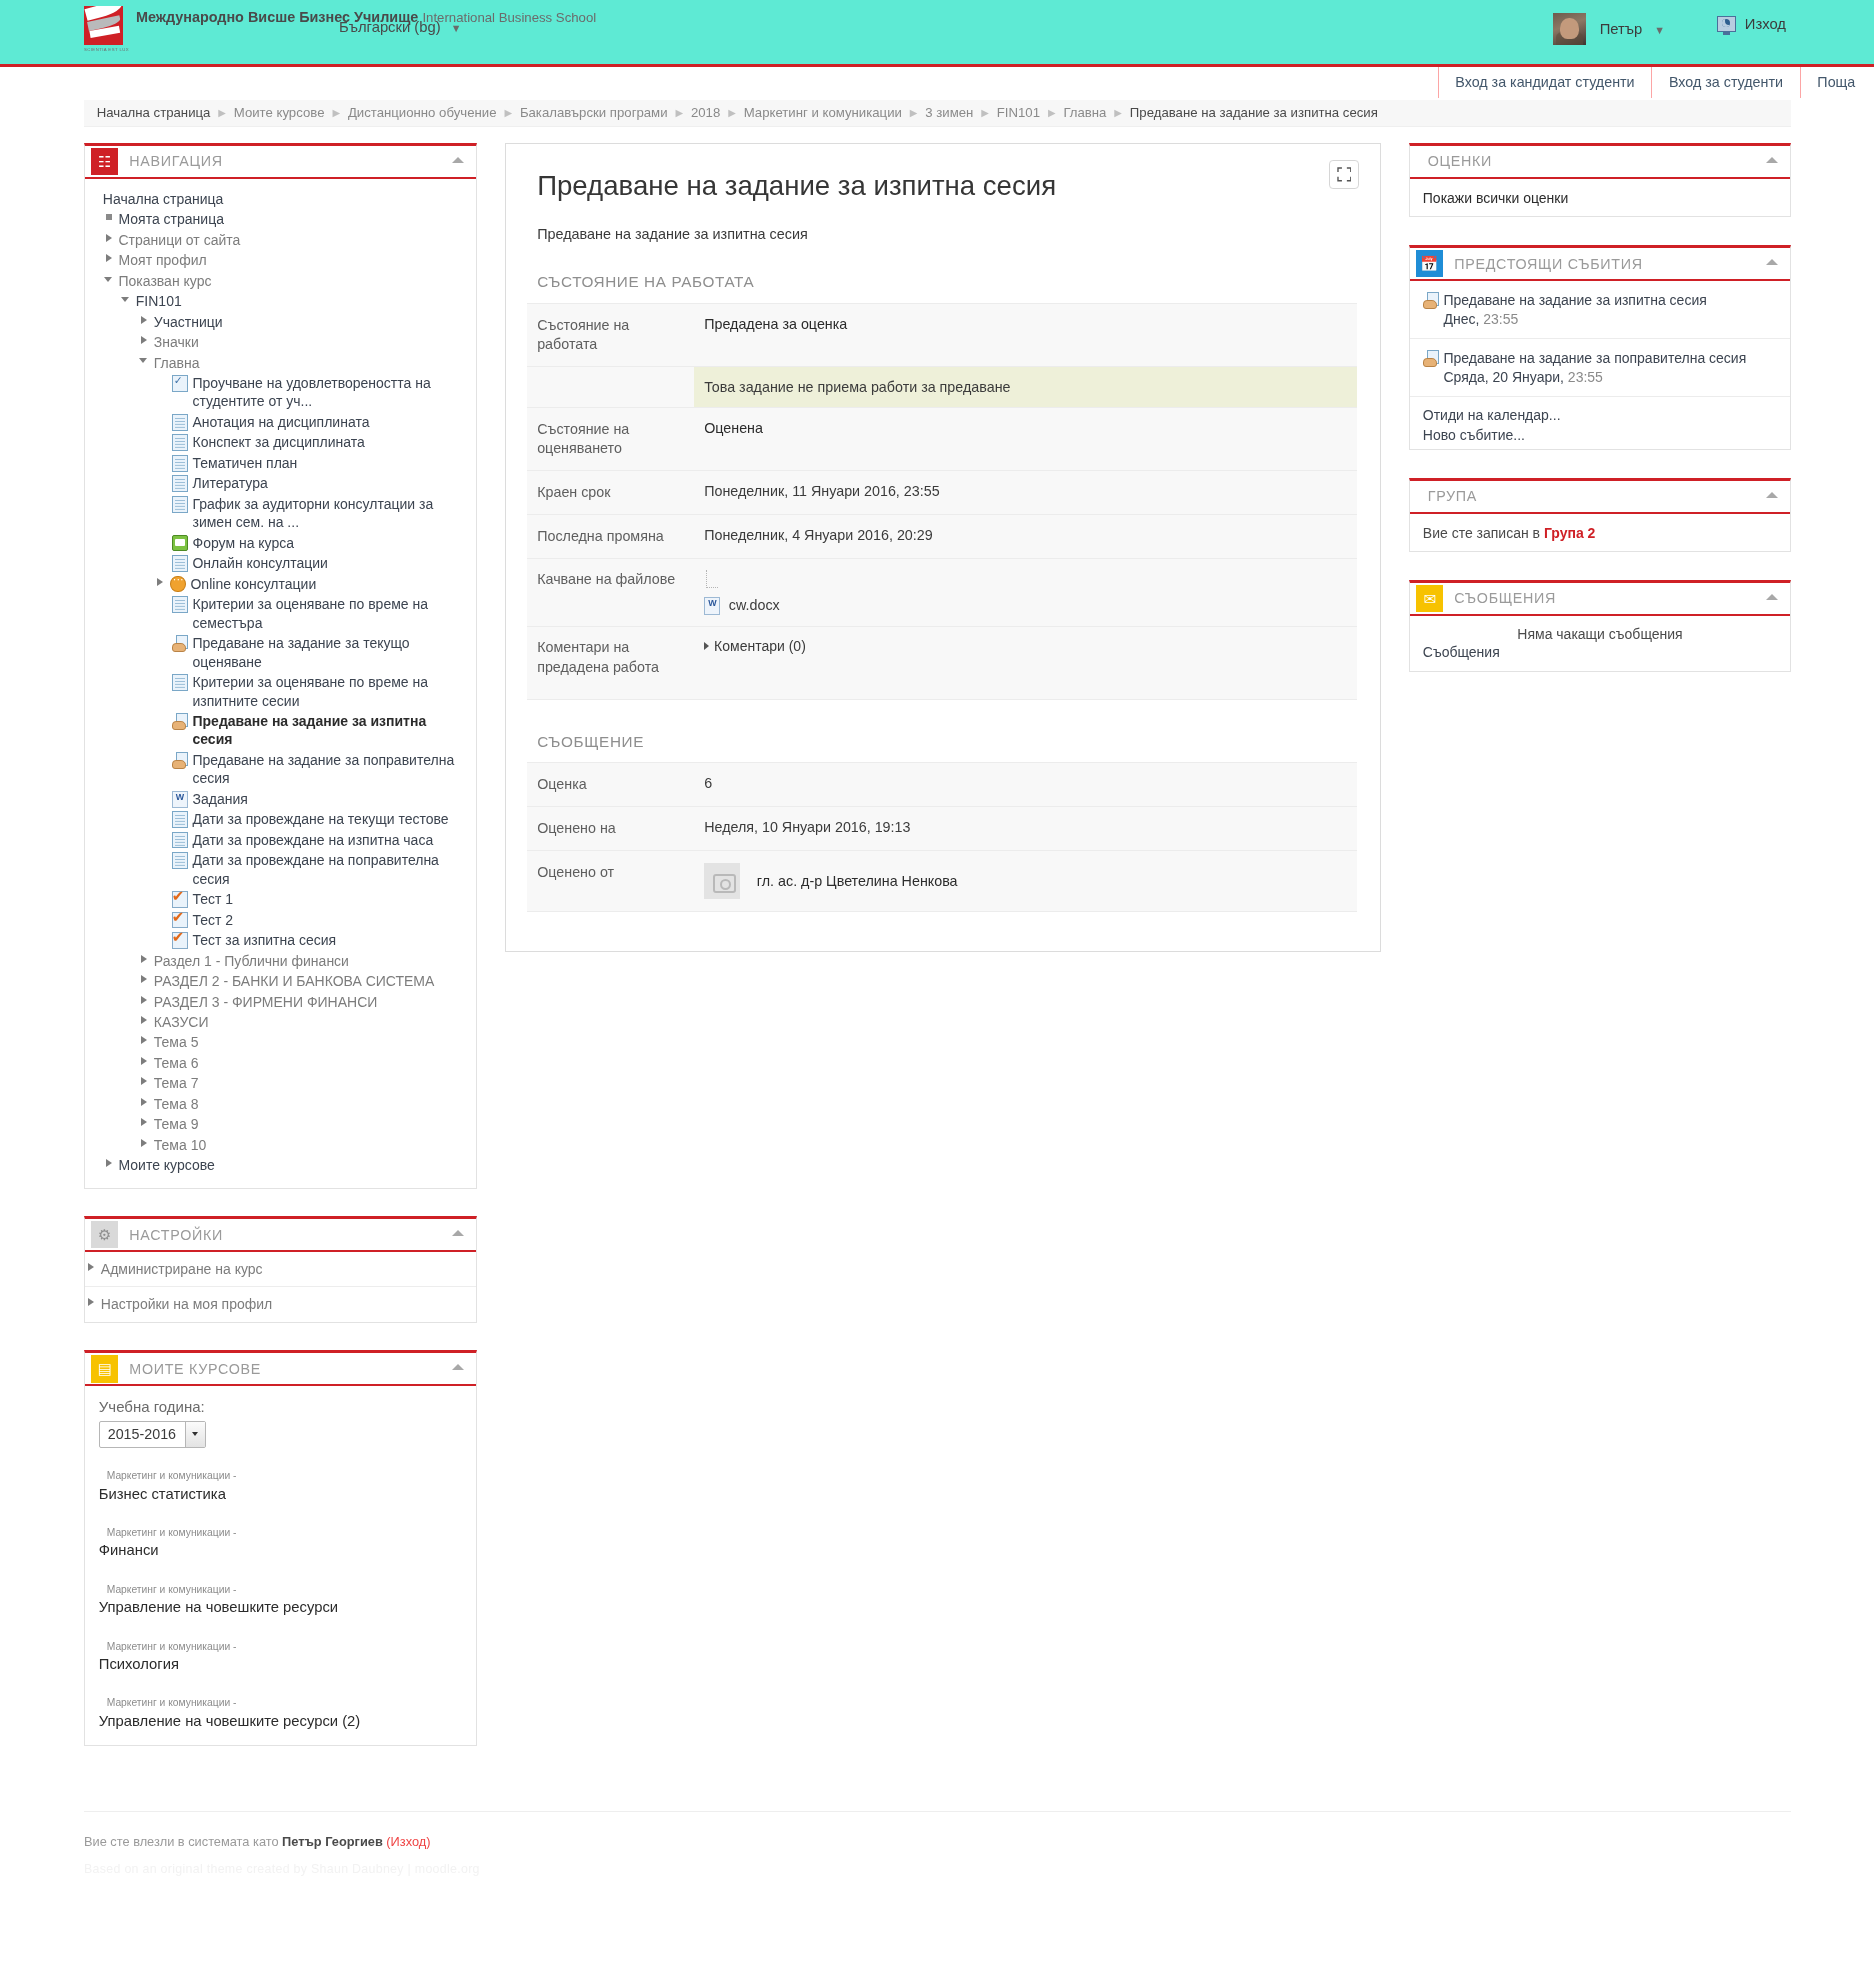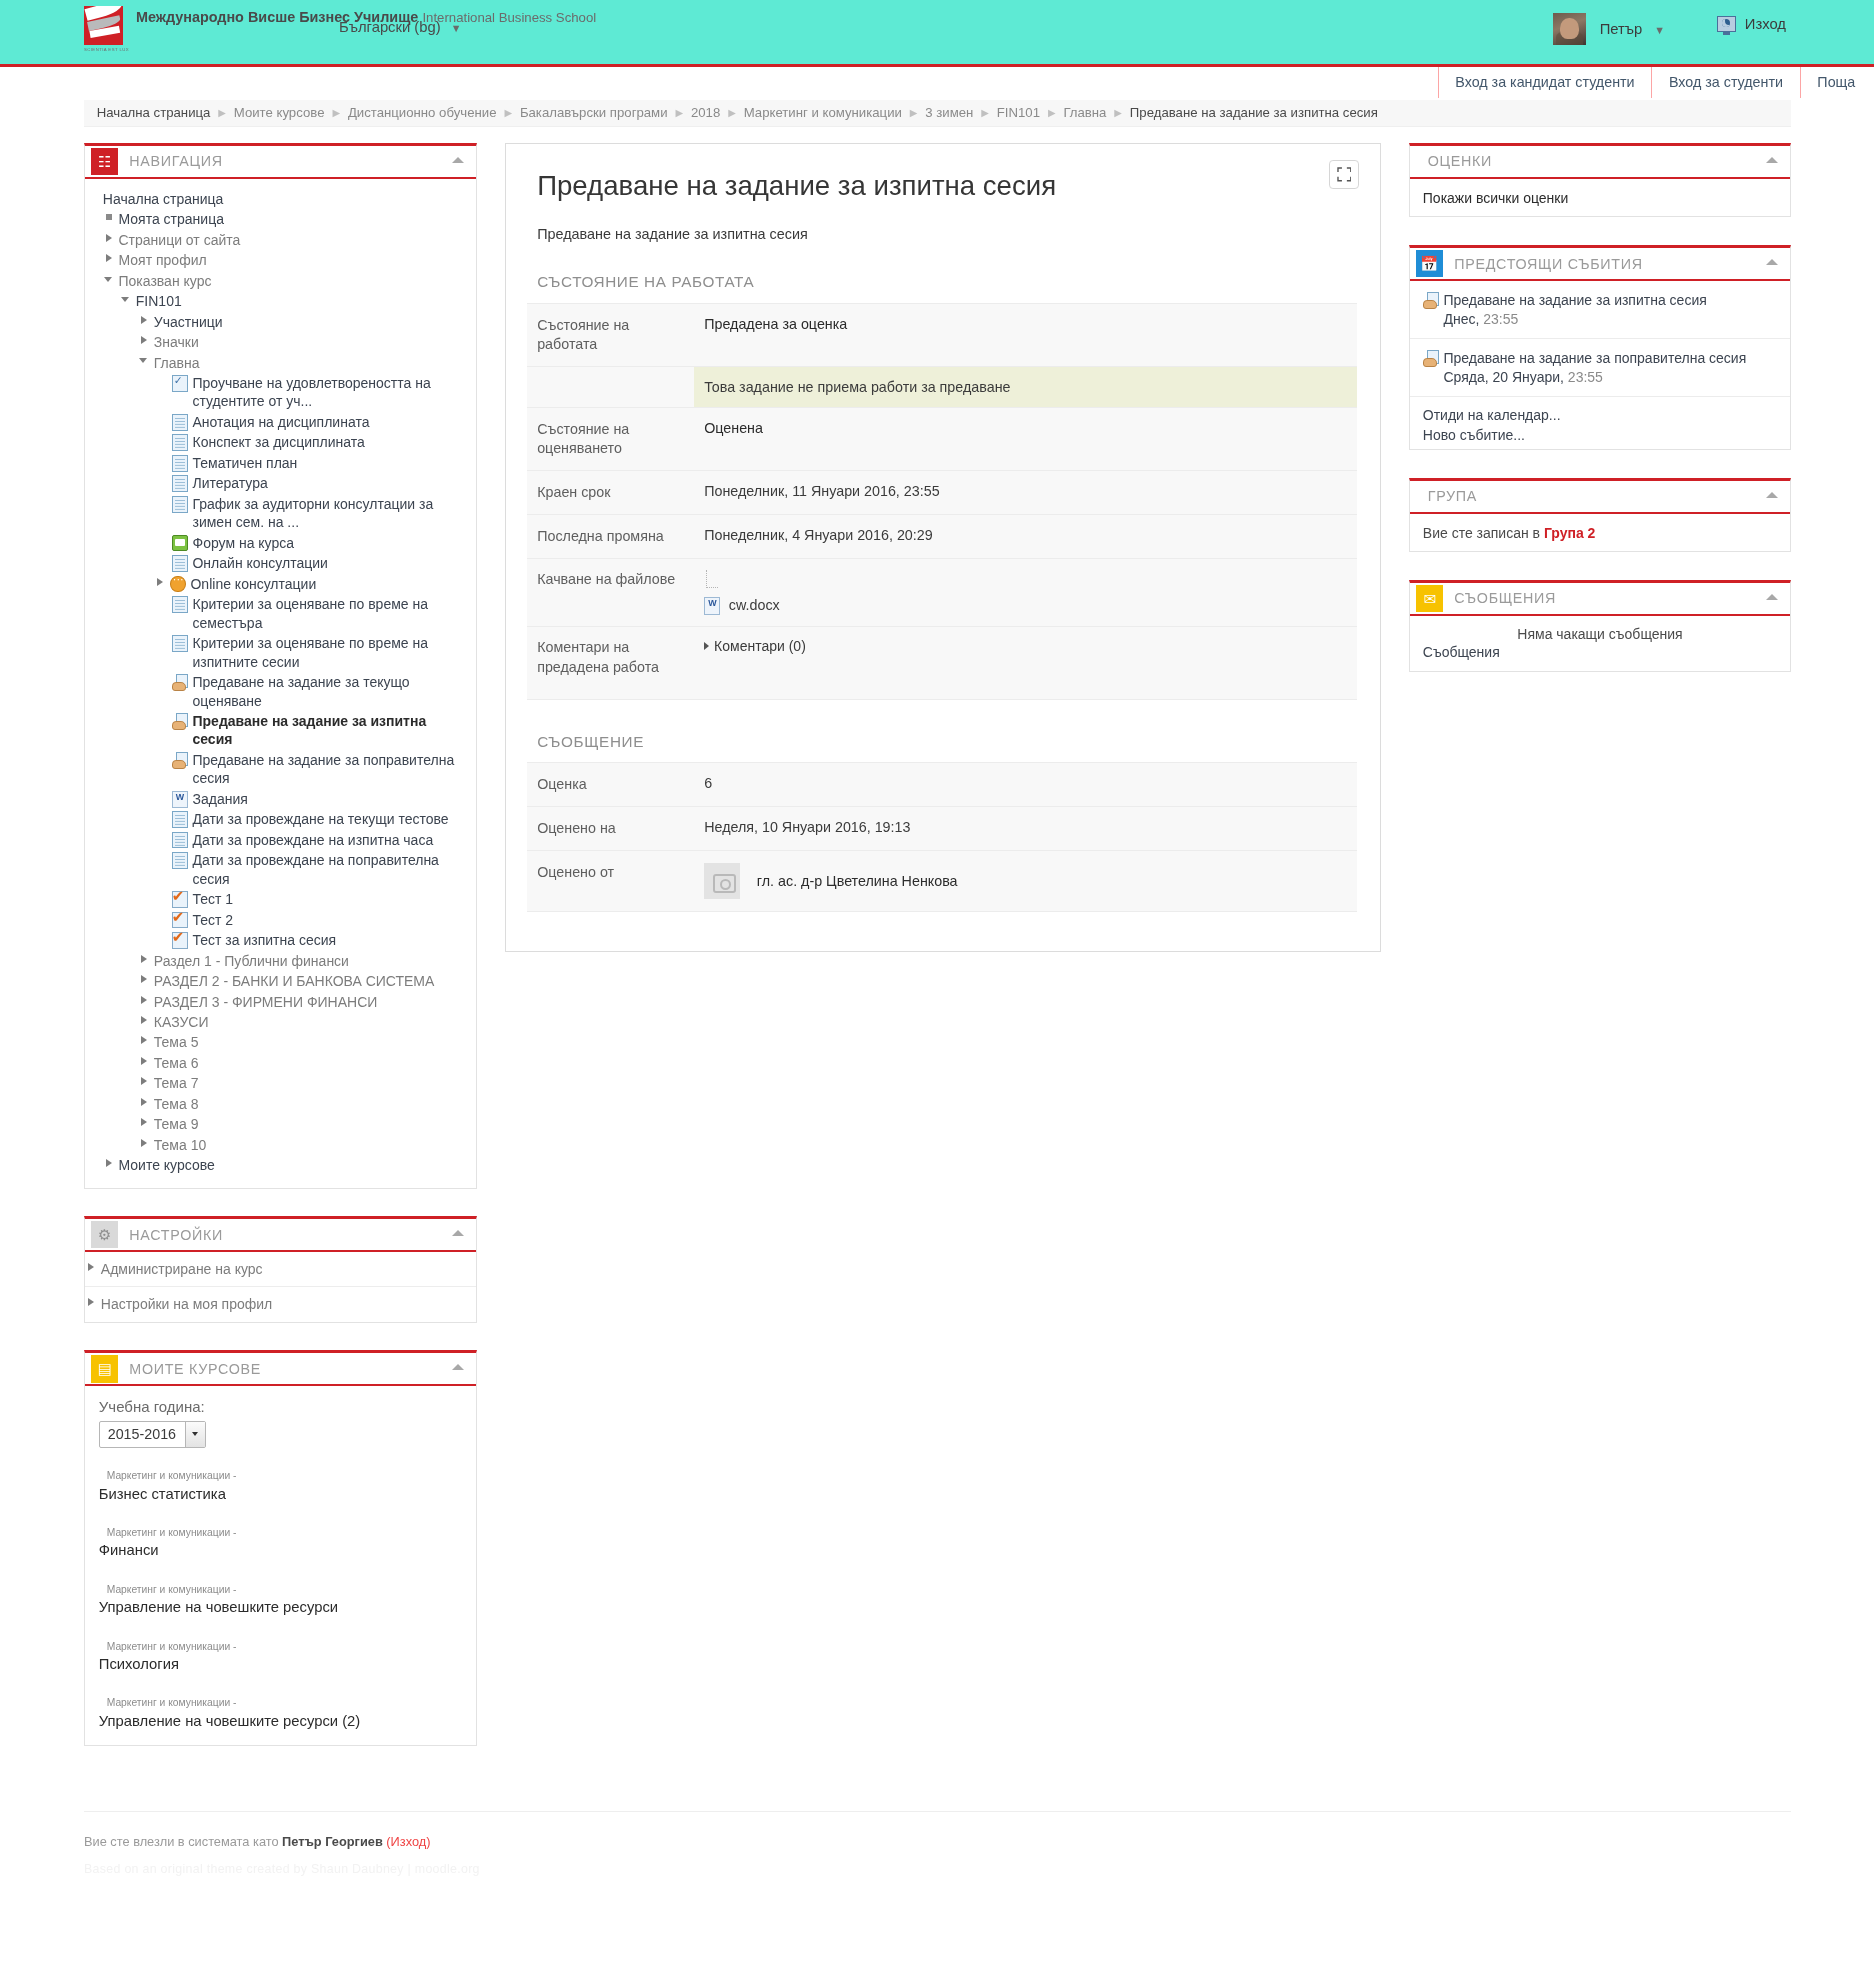--- a/index.html
+++ b/index.html
@@ -435,29 +435,29 @@
             <li>
               <div class="tnode lvl4">
                 <span class="arrow blank"></span>
                 <span class="ficon ic-doc"></span>
                 <span class="tlabel">Критерии за оценяване по време на семестъра</span>
               </div>
             </li>
             <li>
               <div class="tnode lvl4">
                 <span class="arrow blank"></span>
-                <span class="ficon ic-doc"></span>
-                <span class="tlabel">Критерии за оценяване по време на изпитните сесии</span>
-              </div>
-            </li>
-            <li>
-              <div class="tnode lvl4">
-                <span class="arrow blank"></span>
                 <span class="ficon ic-assign"></span>
                 <span class="tlabel">Предаване на задание за текущо оценяване</span>
+              </div>
+            </li>
+            <li>
+              <div class="tnode lvl4">
+                <span class="arrow blank"></span>
+                <span class="ficon ic-doc"></span>
+                <span class="tlabel">Критерии за оценяване по време на изпитните сесии</span>
               </div>
             </li>
             <li>
               <div class="tnode lvl4">
                 <span class="arrow blank"></span>
                 <span class="ficon ic-assign"></span>
                 <span class="tlabel bold">Предаване на задание за изпитна сесия</span>
               </div>
             </li>
             <li>

